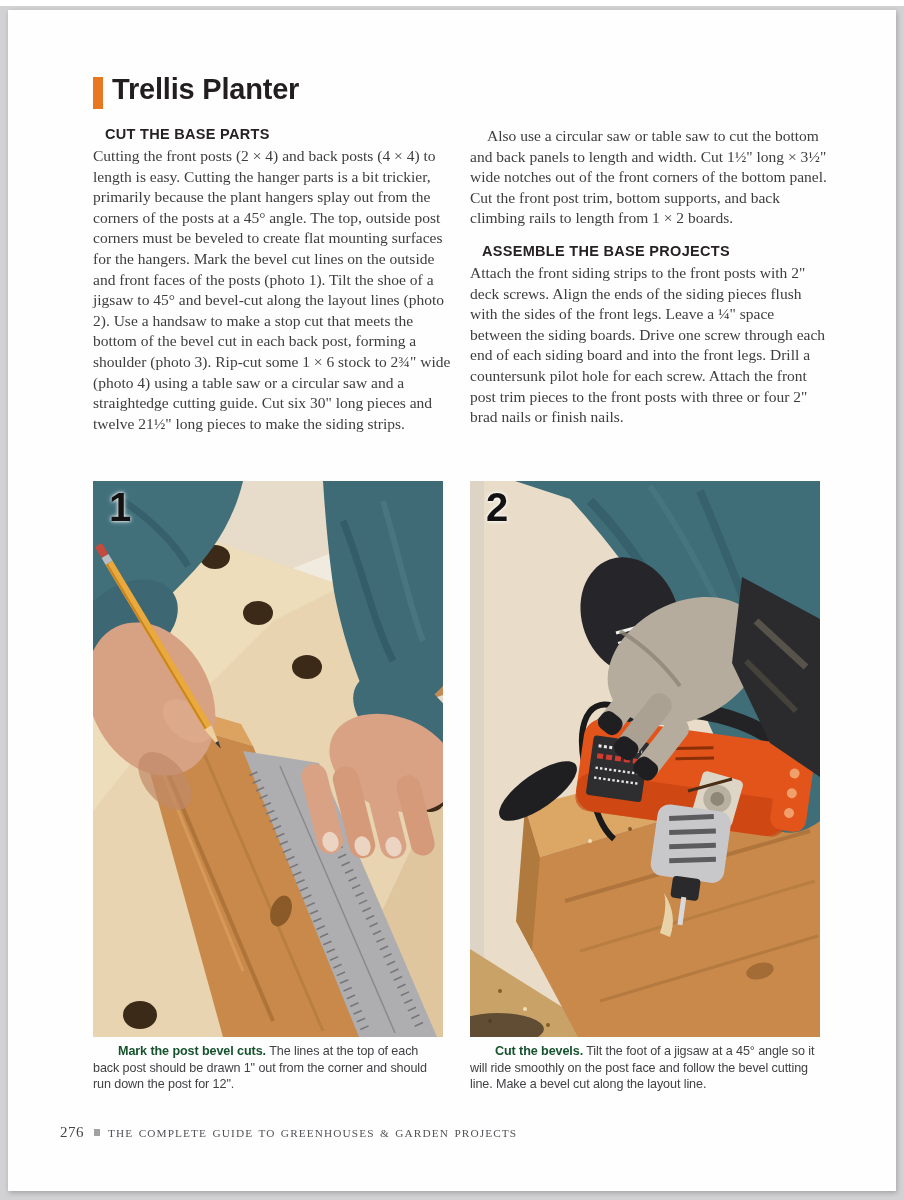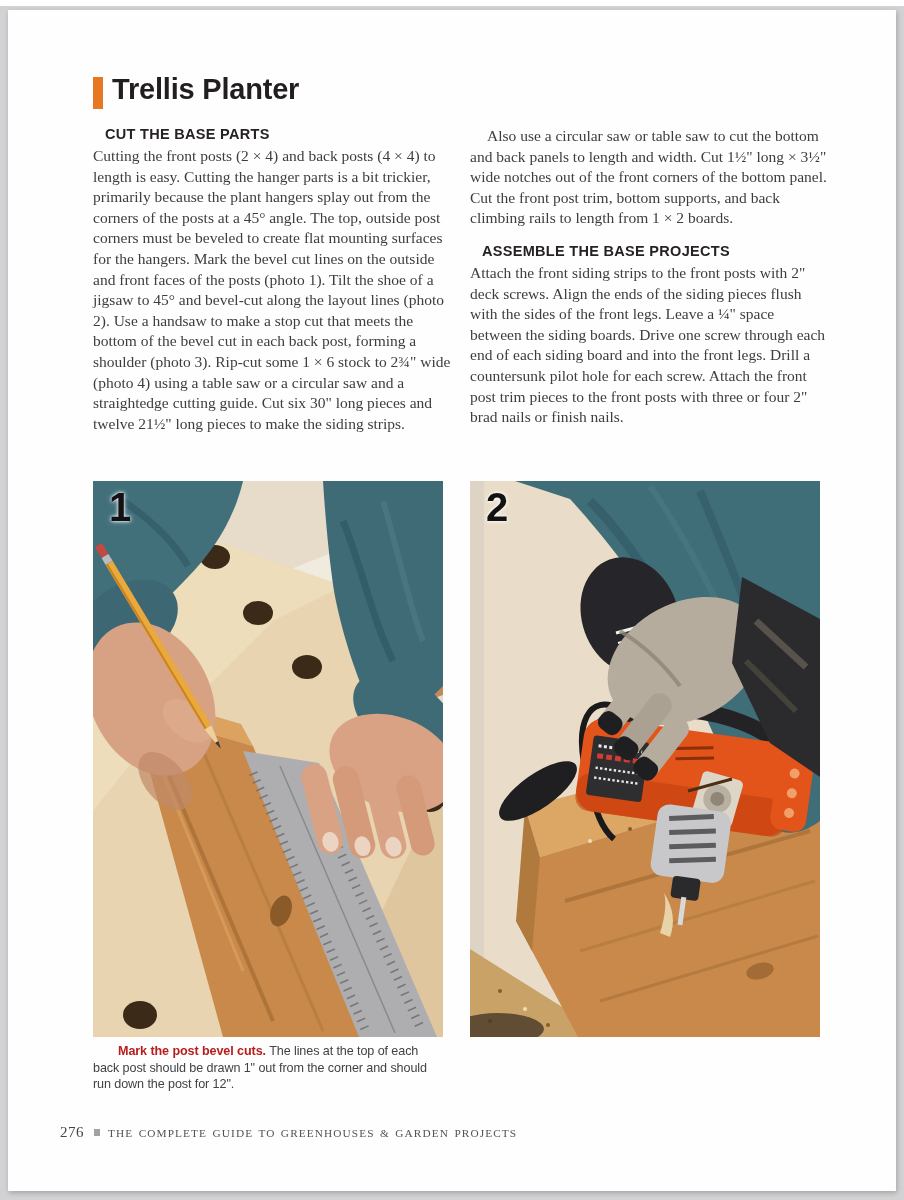--- a/index.html
+++ b/index.html
@@ -21,21 +21,21 @@
   .photo{position:absolute;top:471px;width:350px;height:556px;overflow:hidden;background:#e7dbca;}
   .photo-1{left:85px;}
   .photo-2{left:462px;}
   .photo svg{display:block;}
   .photo-number{position:absolute;left:16px;top:4px;font-family:"Liberation Sans",sans-serif;font-weight:bold;font-size:40px;color:#141113;
     text-shadow:0 0 3px rgba(255,255,255,.95),0 0 5px rgba(255,255,255,.8);}
 
   .caption{position:absolute;top:1033px;width:353px;font-family:"Liberation Sans",sans-serif;font-size:12.6px;line-height:16.6px;color:#424144;letter-spacing:-0.1px;}
   .caption-1{left:85px;}
   .caption-2{left:462px;}
-  .caption b{color:#b91c1c;padding-left:25px;}
+  .caption b{color:#14532d;padding-left:25px;}
 
   .footer{position:absolute;left:52px;top:1114px;display:flex;align-items:center;}
   .footer-pagenum{font-family:"Liberation Serif",serif;font-size:15px;color:#454547;letter-spacing:.5px;}
   .footer-square{width:6px;height:7px;background:#a2a2a4;margin:0 8px 0 10px;}
   .footer-booktitle{font-family:"Liberation Serif",serif;font-size:11.3px;color:#515256;letter-spacing:1.1px;word-spacing:1.5px;}
 </style>
 </head>
 <body>
 
 <div class="viewer-bg"></div>
@@ -230,20 +230,23 @@
       <g>
         <line x1="218" y1="310" x2="262" y2="298" stroke="#4a2f16" stroke-width="3"></line>
       </g>
     </svg>
     <div class="photo-number">2</div>
   </div>
 
   <div class="caption caption-1">
     <b>Mark the post bevel cuts.</b><span> The lines at the top of each back post should be drawn 1" out from the corner and should run down the post for 12".</span>
   </div>
+  <div class="caption caption-2">
+    <b>Cut the bevels.</b><span> Tilt the foot of a jigsaw at a 45° angle so it will ride smoothly on the post face and follow the bevel cutting line. Make a bevel cut along the layout line.</span>
+  </div>
 
   <div class="footer">
     <span class="footer-pagenum">276</span>
     <span class="footer-square"></span>
     <span class="footer-booktitle">THE COMPLETE GUIDE TO GREENHOUSES &amp; GARDEN PROJECTS</span>
   </div>
 
 </div>
 
 </body></html>

